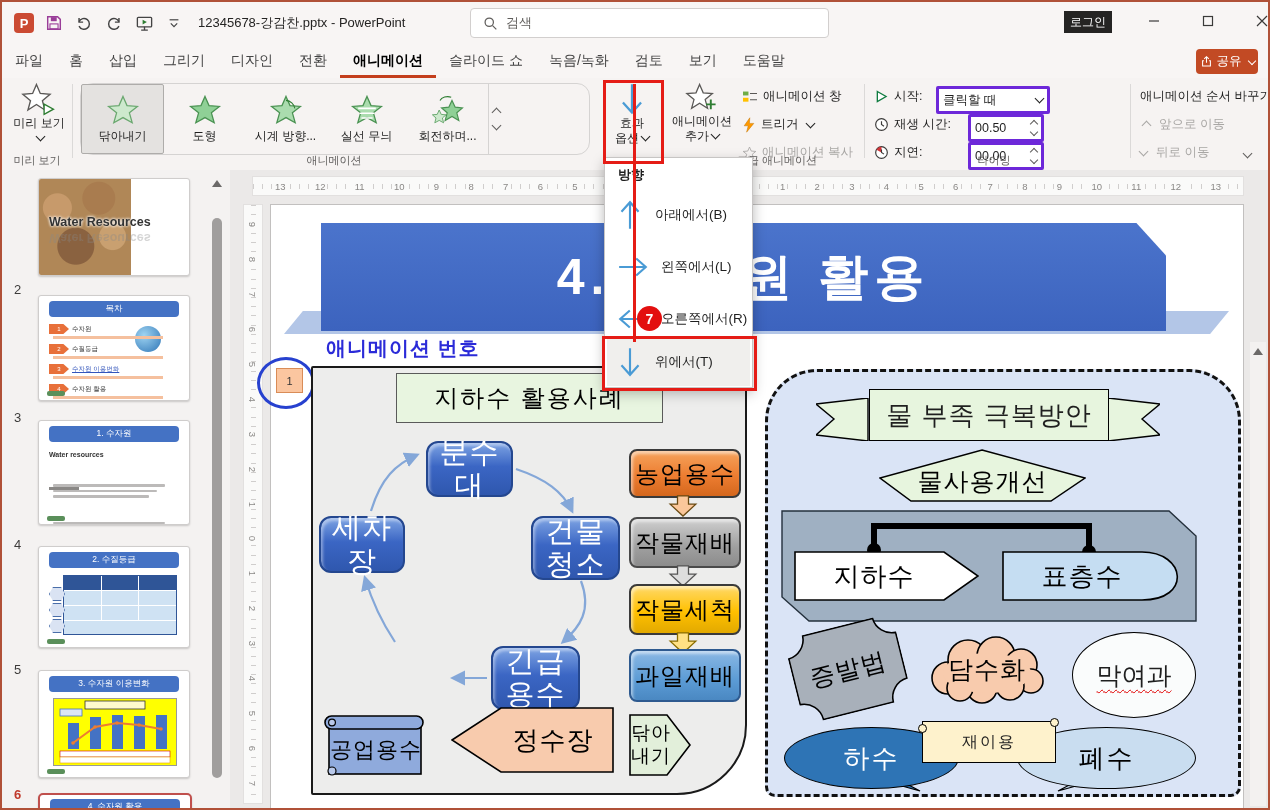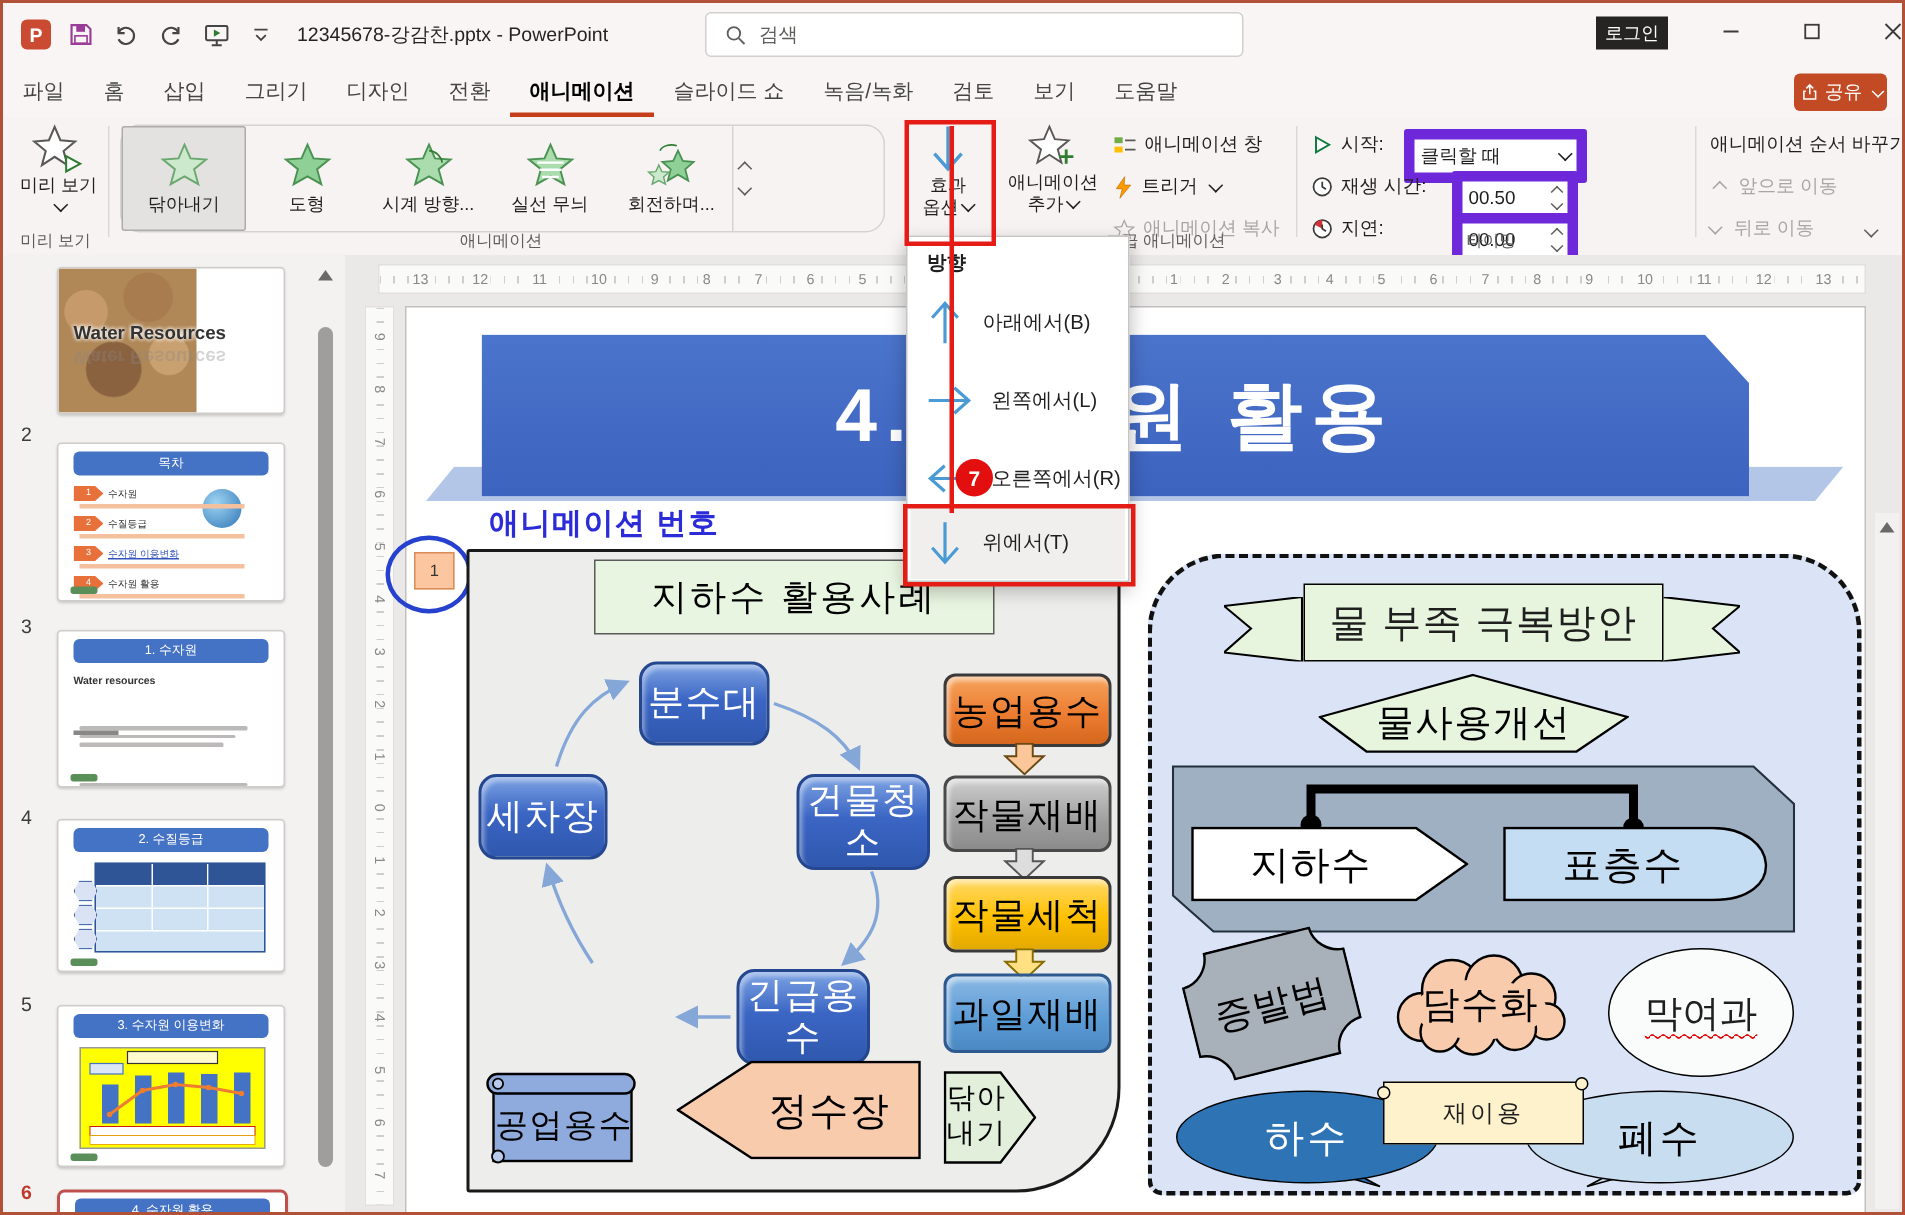--- a/index.html
+++ b/index.html
@@ -27,21 +27,21 @@
   .grouplabel{position:absolute;bottom:2px;font-size:11px;color:#5f5d5c;text-align:center;white-space:nowrap}
   .bigbtn{position:absolute;top:4px;display:flex;flex-direction:column;align-items:center;font-size:12px;color:#1f1f1f;text-align:center;line-height:1.25}
   .gallery{position:absolute;left:78px;top:5px;width:508px;height:70px;border:1px solid #d5d3d2;border-radius:13px;background:#f6f3f2;display:flex}
   .gitem{width:81px;display:flex;flex-direction:column;align-items:center;justify-content:center;font-size:12px;color:#1f1f1f;gap:2px}
   .gitem.sel{background:#e4e2e0;border:1px solid #aeacaa;border-radius:2px}
   .gscroll{width:14px;border-left:1px solid #d5d3d2;display:flex;flex-direction:column;align-items:center;justify-content:center;color:#5f5d5c}
   .chev{display:inline-block;width:6px;height:6px;border-right:1.4px solid currentColor;border-bottom:1.4px solid currentColor;transform:rotate(45deg);margin-left:3px;margin-bottom:2px}
   .chev.up{transform:rotate(-135deg);margin-bottom:-1px}
   .smallbtn{position:absolute;display:flex;align-items:center;gap:5px;font-size:12.5px;color:#1f1f1f;white-space:nowrap}
   .disab{color:#a8a6a4}
-  .spinbox{display:inline-flex;align-items:center;justify-content:space-between;background:#fff;border:7px solid #6d28d9;border-radius:2px;height:22px;font-size:12.5px;padding:0 4px}
+  .spinbox{display:inline-flex;align-items:center;justify-content:space-between;background:#fff;border:3px solid #6d28d9;border-radius:2px;height:22px;font-size:12.5px;padding:0 4px}
   .spinarrows{display:flex;flex-direction:column;gap:2px;color:#5f5d5c;margin-left:4px}
   .spinarrows i{display:block;width:5px;height:5px;border-right:1.2px solid currentColor;border-bottom:1.2px solid currentColor}
   .spinarrows .u{transform:rotate(-135deg)} .spinarrows .d{transform:rotate(45deg)}
   
   .ddpanel{position:absolute;left:604px;top:157px;width:147px;height:229px;background:#fff;border:1px solid #c7c5c4;box-shadow:0 5px 12px rgba(0,0,0,.28);z-index:40}
   .ddheader{position:absolute;left:13px;top:8px;font-size:13px;font-weight:bold;color:#1f1f1f}
   .dditem{position:absolute;left:2px;width:143px;height:49px;display:flex;align-items:center;gap:12px;padding-left:10px;font-size:13.5px;color:#1f1f1f;box-sizing:border-box}
   .dditem.hl{background:#f0efed}
   .rbox{position:absolute;border:3px solid #e51c16;z-index:48}
   .rline{position:absolute;left:633px;top:84px;width:3px;height:258px;background:#e51c16;z-index:47}
@@ -65,21 +65,21 @@
   .vruler span{font-size:9.5px;color:#8a8886;transform:rotate(90deg);background:#fafaf9}
   
   .slide{position:absolute;left:268px;top:34px;width:972px;height:606px;background:#fff;border:1px solid #c2c0bf}
   .shadowbar{position:absolute;left:13px;top:106px;width:945px;height:23px;background:#b3c6e7;clip-path:polygon(2% 0,100% 0,98% 100%,0 100%)}
   .banner{position:absolute;left:50px;top:18px;width:845px;height:108px;background:linear-gradient(180deg,#4b74cc,#3c63be);clip-path:polygon(0 0,96.5% 0,100% 30%,100% 100%,0 100%);color:#fff;font-size:50px;font-weight:bold;letter-spacing:6px;display:flex;align-items:center;justify-content:center}
   .annot{position:absolute;left:55px;top:130px;color:#2b2bd8;font-size:20px;font-weight:bold;letter-spacing:1px}
   .numbadge{position:absolute;left:5px;top:163px;width:25px;height:23px;background:#fbc6a0;border:1px solid #d98c57;font-size:11px;color:#333;display:flex;align-items:center;justify-content:center}
   .numring{position:absolute;left:-14px;top:152px;width:52px;height:46px;border:3px solid #2741cf;border-radius:50%}
   .usagebox{position:absolute;left:40px;top:161px;width:432px;height:425px;background:#ededec;border:2px solid #1a1a1a;border-radius:2px 10px 70px 2px}
   .usagehdr{position:absolute;left:125px;top:168px;width:265px;height:48px;background:#e8f5e0;border:1.5px solid #5a5a5a;font-size:24px;color:#000;display:flex;align-items:center;justify-content:center;letter-spacing:2px}
-  .cyc{position:absolute;background:linear-gradient(180deg,#7da3e3,#3b66c4 45%,#2f57ae);border:2px solid #24478f;border-radius:12px;color:#fff;font-size:24px;line-height:1.15;display:flex;align-items:center;justify-content:center;text-align:center;word-break:break-all;box-shadow:inset 2px 3px 3px rgba(255,255,255,.4);letter-spacing:1px}
+  .cyc{position:absolute;background:linear-gradient(180deg,#7da3e3,#3b66c4 45%,#2f57ae);border:2px solid #24478f;border-radius:12px;color:#fff;font-size:29px;line-height:1.15;display:flex;align-items:center;justify-content:center;text-align:center;word-break:break-all;box-shadow:inset 2px 3px 3px rgba(255,255,255,.4);letter-spacing:1px}
   .chain{position:absolute;left:358px;width:108px;border-radius:8px;font-size:24px;color:#000;display:flex;align-items:center;justify-content:center;letter-spacing:1px;box-shadow:inset 2px 3px 3px rgba(255,255,255,.5)}
   .ch-or{background:linear-gradient(180deg,#f5a35c,#ed7d31 55%,#d4671d);border:2px solid #3a3a3a}
   .ch-gr{background:linear-gradient(180deg,#cfcfcf,#9f9f9f 60%,#8c8c8c);border:2px solid #4a4a4a}
   .ch-gd{background:linear-gradient(180deg,#ffd96a,#ffc000 55%,#e2a900);border:2px solid #3a3a3a}
   .ch-bl{background:linear-gradient(180deg,#8ab8e4,#5b9bd5 60%,#4a88c2);border:2px solid #2e5a8f}
   .shapetxt{position:absolute;color:#000;display:flex;align-items:center;justify-content:center;text-align:center;letter-spacing:1px}
   .panel{position:absolute;left:494px;top:164px;width:476px;height:428px;background:#dae4f6;border:3.5px dashed #111;border-radius:52px 52px 10px 10px;box-sizing:border-box}
   .ellipse{position:absolute;border:1.5px solid #000;border-radius:50%;display:flex;align-items:center;justify-content:center}
   .reuse{position:absolute;background:#fef2cc;border:1.5px solid #000;display:flex;align-items:center;justify-content:center;font-size:16px;letter-spacing:2px}
   .wavyred{text-decoration:underline;text-decoration-style:wavy;text-decoration-color:#e10000;text-decoration-thickness:1px;text-underline-offset:5px}

